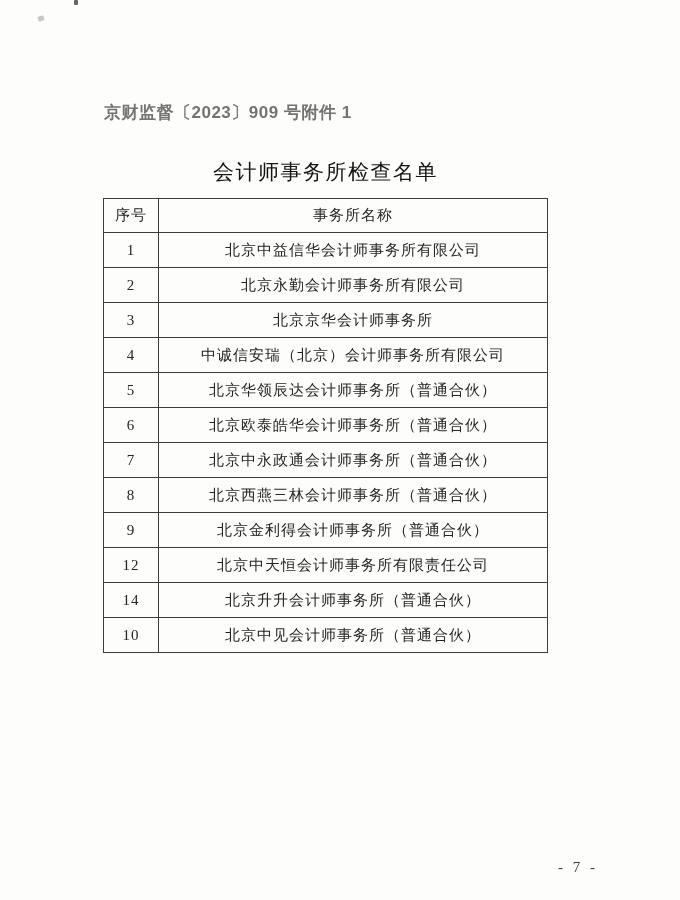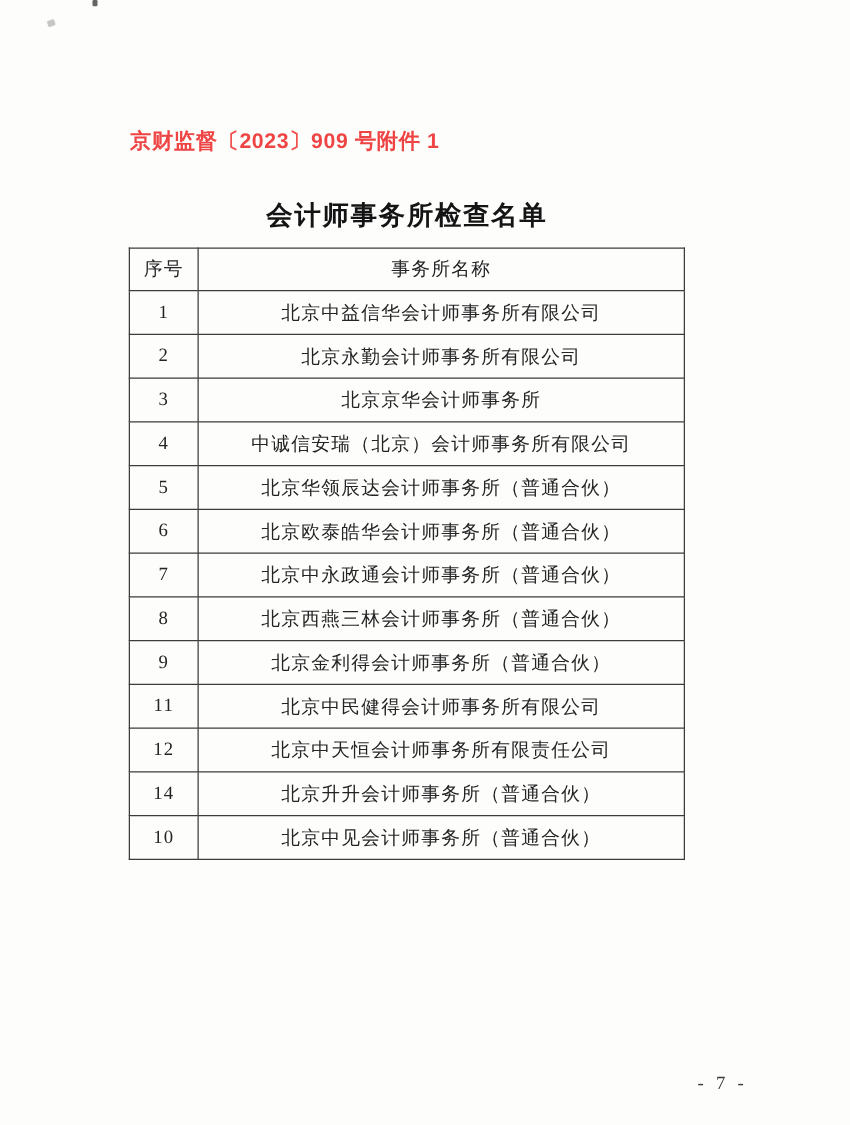--- a/index.html
+++ b/index.html
@@ -37,31 +37,31 @@
     transform: rotate(-20deg);
   }
   .doc-number {
     position: absolute;
     left: 104px;
     top: 101px;
     font-family: "Liberation Sans", "DejaVu Sans", sans-serif;
     font-weight: 600;
     font-size: 17px;
     letter-spacing: 0.5px;
-    color: #ef4444;
+    color: #737373;
     white-space: nowrap;
   }
   .doc-title {
     position: absolute;
     left: 103px;
     top: 158px;
     width: 445px;
     text-align: center;
     font-size: 21px;
-    font-weight: 700;
+    font-weight: 400;
     letter-spacing: 1.5px;
     color: #141414;
     white-space: nowrap;
   }
   table.firm-table {
     position: absolute;
     left: 103px;
     top: 198px;
     width: 445px;
     border-collapse: collapse;
@@ -153,24 +153,20 @@
     </tr>
     <tr>
       <td>8</td>
       <td>北京西燕三林会计师事务所（普通合伙）</td>
     </tr>
     <tr>
       <td>9</td>
       <td>北京金利得会计师事务所（普通合伙）</td>
     </tr>
     <tr>
-      <td>11</td>
-      <td>北京中民健得会计师事务所有限公司</td>
-    </tr>
-    <tr>
       <td>12</td>
       <td>北京中天恒会计师事务所有限责任公司</td>
     </tr>
     <tr>
       <td>14</td>
       <td>北京升升会计师事务所（普通合伙）</td>
     </tr>
     <tr>
       <td>10</td>
       <td>北京中见会计师事务所（普通合伙）</td>

